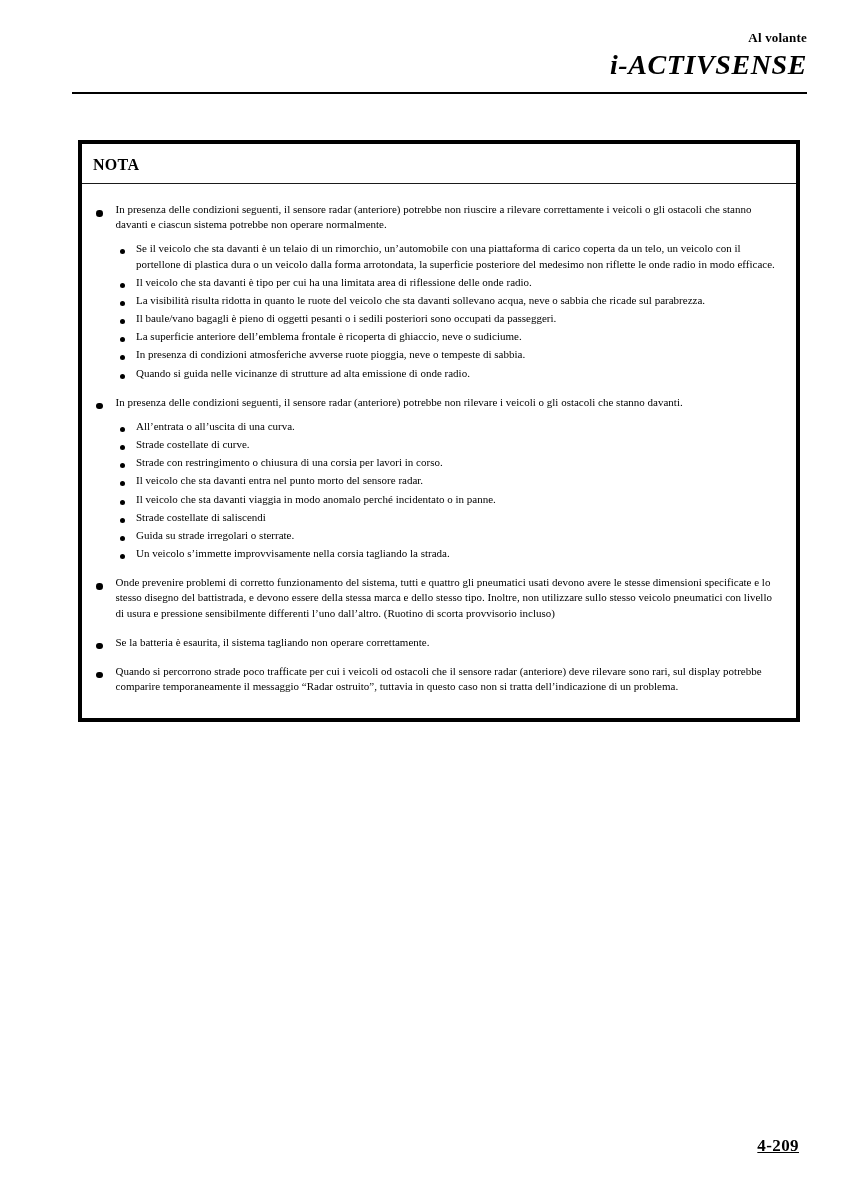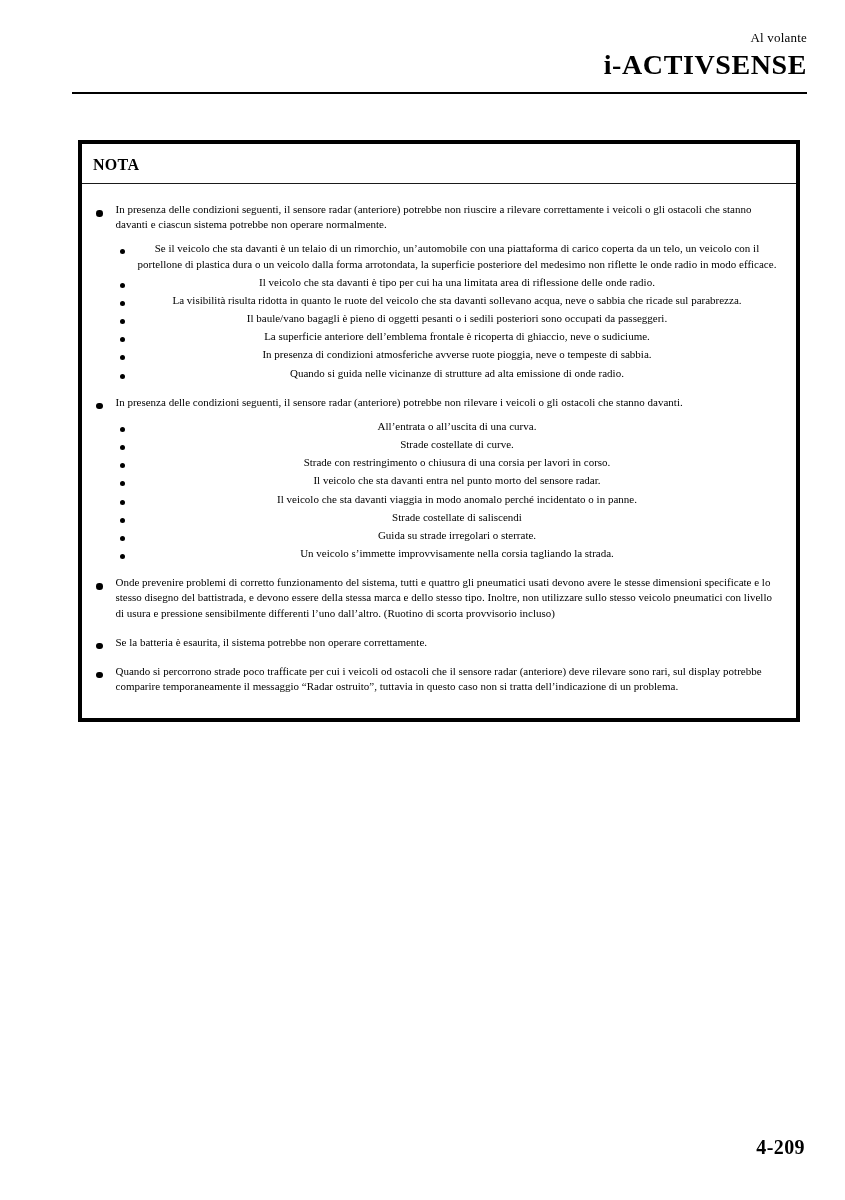--- a/index.html
+++ b/index.html
@@ -10,27 +10,28 @@
     box-sizing: border-box;
     padding: 30px 38px 0 72px;
     font-family: "Liberation Serif", "DejaVu Serif", serif;
     color: #000;
     background: #ffffff;
     overflow: hidden;
   }
   .page-header { text-align: right; }
   .eyebrow {
     font-size: 13px;
-    font-weight: normal;
+    font-weight: bold;
     letter-spacing: 0.2px;
   }
   .title {
     margin: 3px 0 11px 0;
     font-size: 28px;
     font-weight: bold;
+    font-style: italic;
     letter-spacing: 0.6px;
   }
   .header-rule {
     border: 0;
     border-top: 2px solid #000;
     margin: 0;
   }
   .note-box {
     margin: 46px 7px 0 6px;
     border: 4px solid #000000;
@@ -55,33 +56,34 @@
   .item-text { flex: 1 1 auto; }
   .bullet {
     flex: 0 0 auto;
     width: 6.5px;
     height: 6.5px;
     border-radius: 50%;
     background: #000;
     margin: 8px 13px 0 2px;
   }
   .sublist { margin-top: 9px; padding-left: 26px; }
-  .subitem { display: flex; margin-top: 3px; text-align: center; }
+  .subitem { display: flex; margin-top: 3px; }
   .bullet.sub {
     width: 5px;
     height: 5px;
     margin: 8px 11px 0 0;
   }
   .page-number {
     position: absolute;
     top: 1136px;
-    right: 40px;
-    font-size: 20px;
+    right: 46px;
+    font-size: 17px;
     font-weight: bold;
     letter-spacing: 0.4px;
+    text-decoration: underline;
   }
 </style>
 </head>
 <body>
 
 <div class="page">
 
   <header class="page-header">
     <div class="eyebrow">Al volante</div>
     <h1 class="title">i-ACTIVSENSE</h1>
@@ -163,21 +165,21 @@
             <span class="bullet sub"></span>
             <div class="item-text">Un veicolo s’immette improvvisamente nella corsia tagliando la strada.</div>
           </div>
         </div>
         <div class="item">
           <span class="bullet"></span>
           <div class="item-text">Onde prevenire problemi di corretto funzionamento del sistema, tutti e quattro gli pneumatici usati devono avere le stesse dimensioni specificate e lo stesso disegno del battistrada, e devono essere della stessa marca e dello stesso tipo. Inoltre, non utilizzare sullo stesso veicolo pneumatici con livello di usura e pressione sensibilmente differenti l’uno dall’altro. (Ruotino di scorta provvisorio incluso)</div>
         </div>
         <div class="item">
           <span class="bullet"></span>
-          <div class="item-text">Se la batteria è esaurita, il sistema potrebbe non operare correttamente.</div>
+          <div class="item-text">Se la batteria è esaurita, il sistema tagliando non operare correttamente.</div>
         </div>
         <div class="item">
           <span class="bullet"></span>
           <div class="item-text">Quando si percorrono strade poco trafficate per cui i veicoli od ostacoli che il sensore radar (anteriore) deve rilevare sono rari, sul display potrebbe comparire temporaneamente il messaggio “Radar ostruito”, tuttavia in questo caso non si tratta dell’indicazione di un problema.</div>
         </div>
       </div>
   </section>
 
   <div class="page-number">4-209</div>
 

